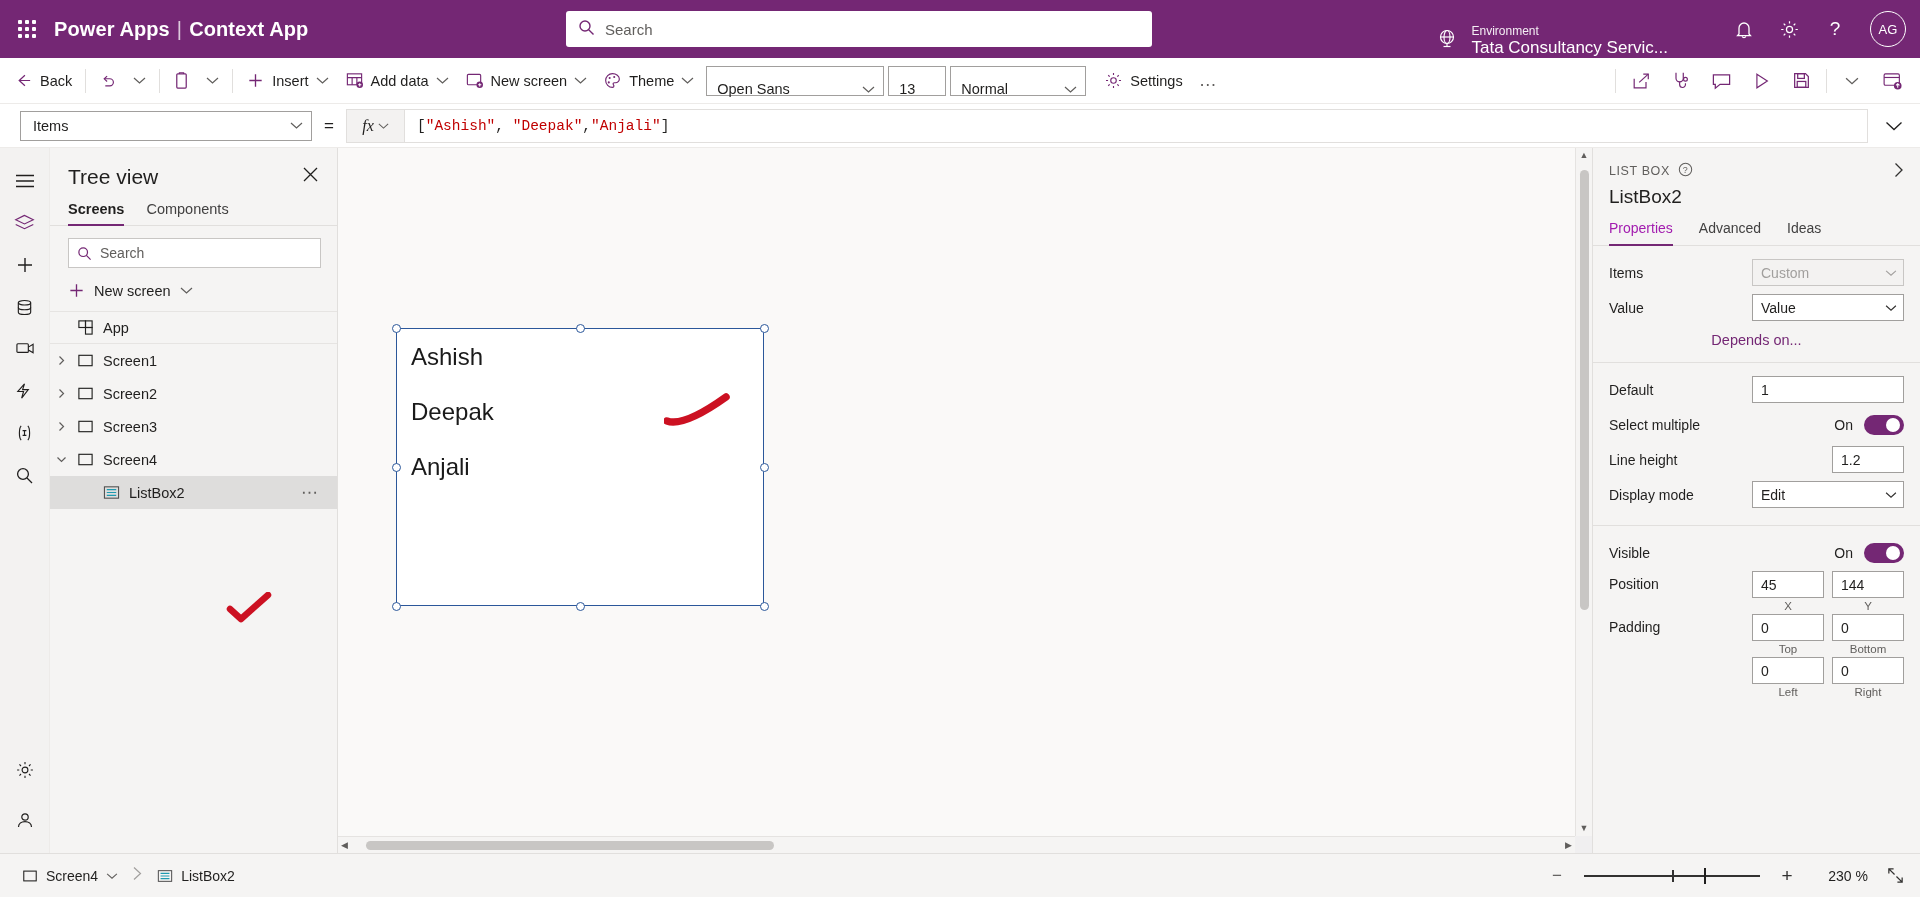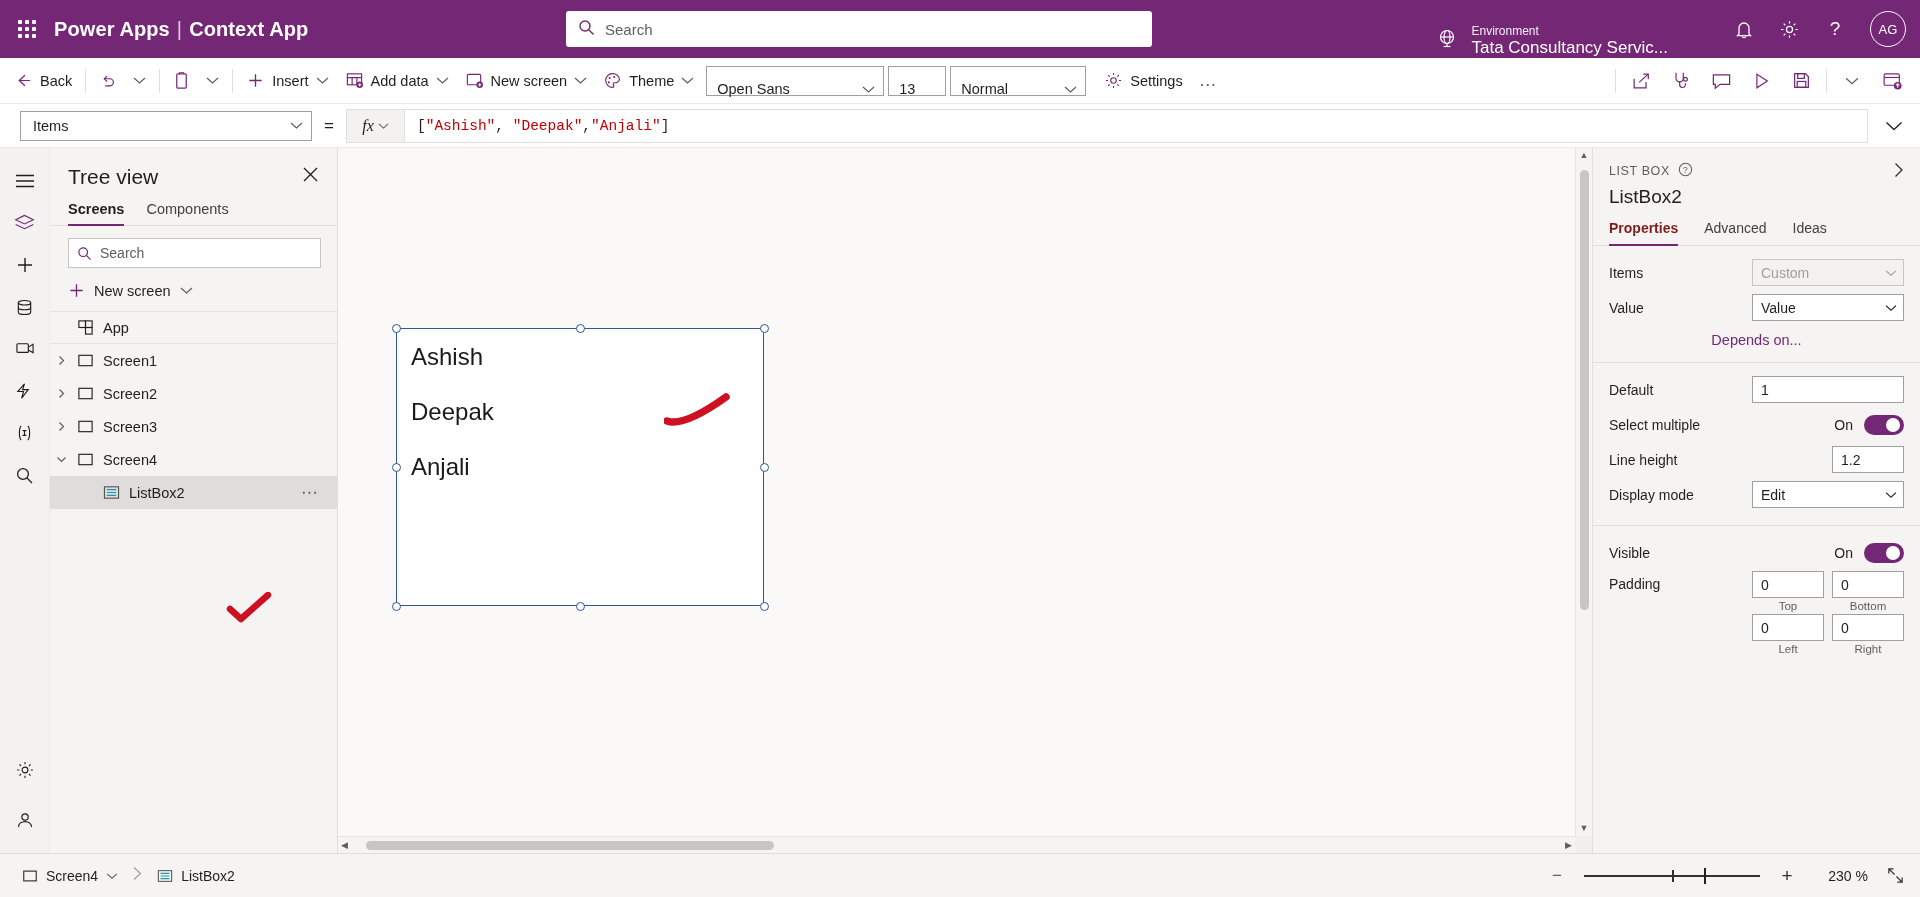--- a/index.html
+++ b/index.html
@@ -167,21 +167,21 @@
   .props {
     width: 328px; flex: 0 0 328px; background: #f5f4f3; border-left: 1px solid #e1dfdd;
     display: flex; flex-direction: column; overflow: hidden;
   }
   .p-head { padding: 14px 16px 0 16px; position: relative; }
   .p-kind { font-size: 12.5px; color: #605e5c; letter-spacing: .6px; display: flex; align-items: center; gap: 8px; }
   .p-name { font-size: 19px; color: #201f1e; margin-top: 6px; }
   .p-expand { position: absolute; right: 14px; top: 12px; cursor: pointer; }
   .p-tabs { display: flex; gap: 26px; padding: 12px 16px 0 16px; border-bottom: 1px solid #e1dfdd; }
   .ptab { font-size: 14px; color: #424141; padding-bottom: 9px; cursor: pointer; position: relative; }
-  .ptab.active { color: #7f1d1d; font-weight: 700; }
+  .ptab.active { color: #a21caf; font-weight: 400; }
   .ptab.active::after { content: ""; position: absolute; left: 0; right: 0; bottom: -1px; height: 2px; background: #742774; }
   .p-sect { padding: 10px 16px 12px 16px; }
   .p-sect + .p-sect { border-top: 1px solid #e1dfdd; }
   .prow { display: flex; align-items: center; justify-content: space-between; min-height: 33px; margin-bottom: 2px; }
   .plabel { font-size: 14px; color: #201f1e; }
   .psel {
     width: 152px; height: 27px; background: #fff; border: 1px solid #a19f9d; display: flex;
     align-items: center; justify-content: space-between; padding: 0 6px 0 8px; font-size: 14px; color: #201f1e; cursor: pointer;
   }
   .psel.disabled { background: #f3f2f1; border-color: #c8c6c4; color: #a19f9d; }
@@ -767,20 +767,37 @@
       </div>
 
       <div class="p-sect">
         <div class="prow">
           <span class="plabel">Visible</span>
           <div class="toggle-wrap">
             <span class="toggle-on">On</span>
             <div class="toggle">
                 <div class="knob"></div>
               </div>
+          </div>
+        </div>
+        <div class="prow" style="align-items:flex-start">
+          <span class="plabel" style="padding-top:5px">Position</span>
+          <div class="pair">
+            <div class="pcell">
+              <div class="pinput small">
+                  <span>45</span>
+                </div>
+              <span class="sub">X</span>
+            </div>
+            <div class="pcell">
+              <div class="pinput small">
+                  <span>144</span>
+                </div>
+              <span class="sub">Y</span>
+            </div>
           </div>
         </div>
         <div class="prow" style="align-items:flex-start">
           <span class="plabel" style="padding-top:5px">Padding</span>
           <div class="pair">
             <div class="pcell">
               <div class="pinput small">
                   <span>0</span>
                 </div>
               <span class="sub">Top</span>

